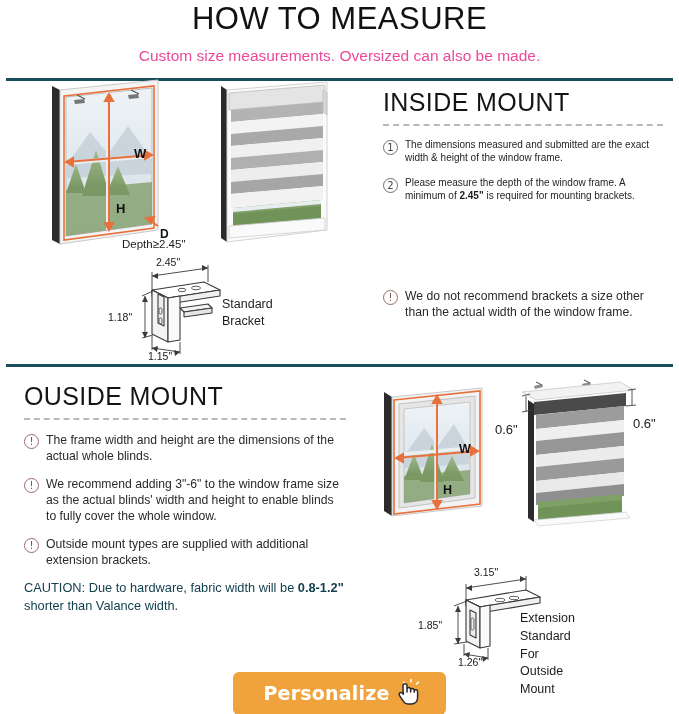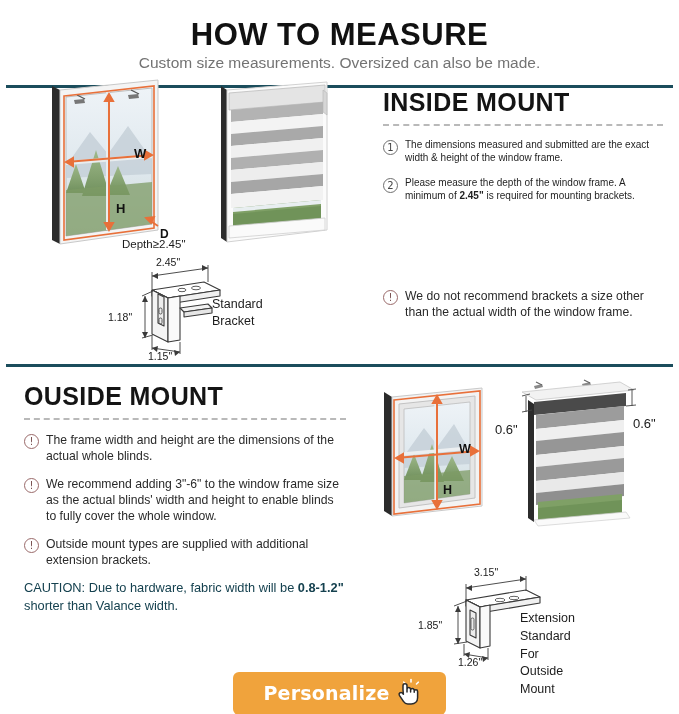--- a/index.html
+++ b/index.html
@@ -8,34 +8,34 @@
     background: #ffffff;
     font-family: "Liberation Sans", sans-serif;
     color: #1a1a1a;
     overflow: hidden;
   }
   .page { position: relative; width: 679px; height: 714px; }
 
   
   .hdr { padding-top: 2px; text-align: center; }
   .hdr-title {
-    font-size: 31px; font-weight: bold; letter-spacing: .5px;
-    color: #111; line-height: 1.08; margin-top: 16px;
+    font-size: 31px; font-weight: normal; letter-spacing: .5px;
+    color: #111; line-height: 1.08;
   }
   .hdr-sub {
-    font-size: 15.5px; color: #737373; margin-top: 3px; line-height: 1.2;
+    font-size: 15.5px; color: #ec4899; margin-top: 12px; line-height: 1.2;
   }
   .rule {
     height: 3px; background: #1b4d5c; margin: 12px 6px 0 6px;
   }
   .rule.mid { margin: 0 6px; }
 
   
   .sect-title {
-    font-size: 25px; font-weight: bold; color: #141414; letter-spacing: .4px;
+    font-size: 25px; font-weight: normal; color: #141414; letter-spacing: .4px;
   }
   .dashes {
     height: 0; border-top: 2px dashed #b9b9b9; margin: 7px 0 12px 0;
   }
   .pt { display: flex; gap: 7px; margin-bottom: 11px; }
   .pt-mark {
     flex: 0 0 auto; width: 15px; height: 15px; border-radius: 50%;
     border: 1.2px solid #9a6a6a; color: #7a5252;
     font-size: 10px; line-height: 13px; text-align: center;
     margin-top: 2px; font-family: "DejaVu Sans", sans-serif;
@@ -227,21 +227,21 @@
           <line x1="44" y1="76" x2="44" y2="90"></line>
           <line x1="72" y1="82" x2="72" y2="94"></line>
           <path d="M44 88 l6 -2 -1 6 z" fill="#3a3a3a" stroke="none"></path>
           <path d="M72 92 l-6 -2 1 6 z" fill="#3a3a3a" stroke="none"></path>
         </g>
         <text class="lbl" x="48" y="6" font-size="10.5" fill="#1a1a1a">2.45"</text>
         <text class="lbl" x="0" y="61" font-size="10.5" fill="#1a1a1a">1.18"</text>
         <text class="lbl" x="40" y="100" font-size="10.5" fill="#1a1a1a">1.15"</text>
       </svg>
     </div>
-    <div class="dia" style="left:212px; top:222px; font-size:12.5px; line-height:1.35; color:#1c1c1c;">
+    <div class="dia" style="left:222px; top:222px; font-size:12.5px; line-height:1.35; color:#1c1c1c;">
       <div>Standard</div>
       <div>Bracket</div>
     </div>
 
     <div class="inside-right">
       <div class="sect-title">INSIDE MOUNT</div>
       <div class="dashes"></div>
 
       <div class="pt">
         <div class="pt-mark num">1</div>

